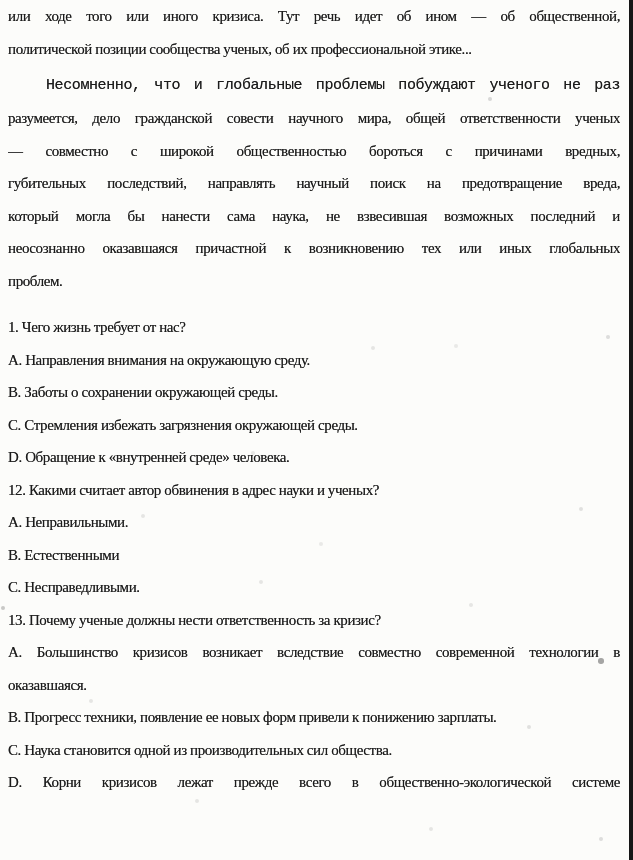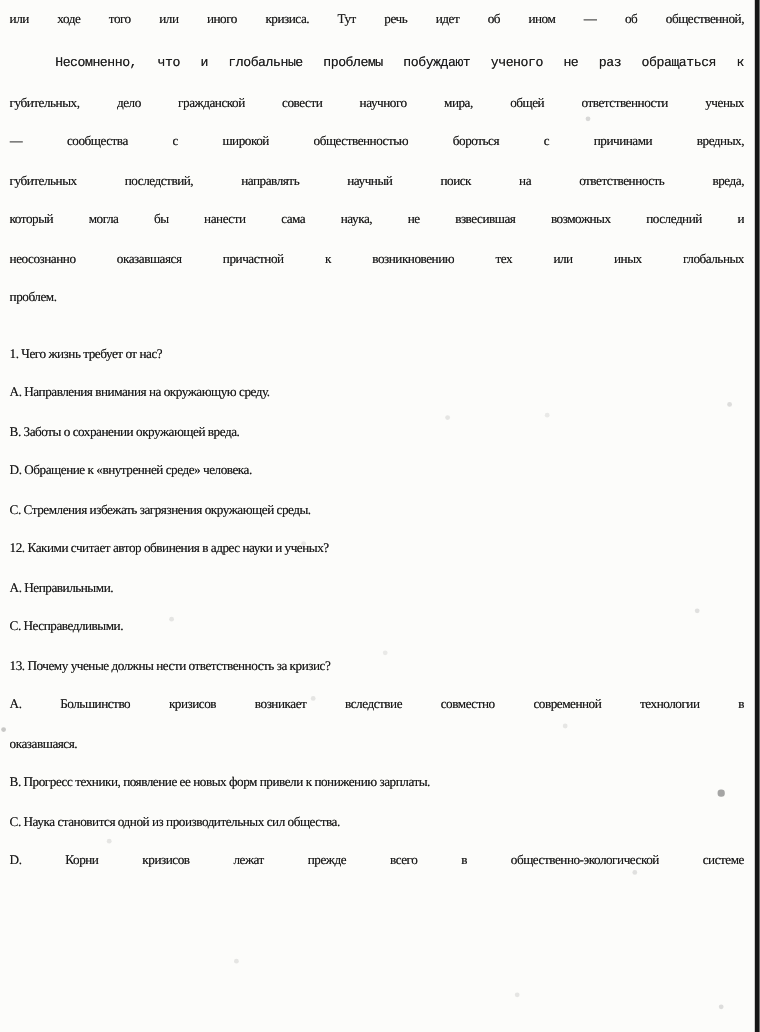--- a/index.html
+++ b/index.html
@@ -24,21 +24,21 @@
     background: #161616;
   }
   .content {
     position: absolute;
     left: 8px; top: 0;
     width: 612px;
   }
   .line {
     height: 32.5px;
     line-height: 32.5px;
-    font-size: 11px;
+    font-size: 15px;
     letter-spacing: -0.4px;
     overflow: hidden;
     text-align: left;
     text-shadow: 0 0 0.5px rgba(20,20,20,0.65);
   }
   .just {
     text-align: justify;
     text-align-last: justify;
     text-justify: inter-word;
   }
@@ -77,43 +77,45 @@
 </style>
 </head>
 <body>
 
 <div class="page">
 
   <div class="content">
 
     <div>
       <div class="line just">или ходе того или иного кризиса. Тут речь идет об ином — об общественной,</div>
+      <div class="line">политической позиции сообщества ученых, об их профессиональной этике...</div>
 
       <div class="line just indent p2">Несомненно, что и глобальные проблемы побуждают ученого не раз обращаться к</div>
-      <div class="line just">губительных, дело гражданской совести научного мира, общей ответственности ученых</div>
-      <div class="line just">— сообщества с широкой общественностью бороться с причинами вредных,</div>
-      <div class="line just">губительных последствий, направлять научный поиск на ответственность вреда,</div>
+      <div class="line just">разумеется, дело гражданской совести научного мира, общей ответственности ученых</div>
+      <div class="line just">— совместно с широкой общественностью бороться с причинами вредных,</div>
+      <div class="line just">губительных последствий, направлять научный поиск на предотвращение вреда,</div>
       <div class="line just">который могла бы нанести сама наука, не взвесившая возможных последний и</div>
       <div class="line just">неосознанно оказавшаяся причастной к возникновению тех или иных глобальных</div>
       <div class="line">проблем.</div>
     </div>
 
     <div class="questions">
 
       <div>
         <div class="line">1. Чего жизнь требует от нас?</div>
         <div class="line">A. Направления внимания на окружающую среду.</div>
-        <div class="line">B. Заботы о сохранении окружающей вреда.</div>
+        <div class="line">B. Заботы о сохранении окружающей среды.</div>
+        <div class="line">C. Стремления избежать загрязнения окружающей среды.</div>
         <div class="line">D. Обращение к «внутренней среде» человека.</div>
-        <div class="line">C. Стремления избежать загрязнения окружающей среды.</div>
       </div>
 
       <div>
         <div class="line">12. Какими считает автор обвинения в адрес науки и ученых?</div>
         <div class="line">A. Неправильными.</div>
+        <div class="line">B. Естественными</div>
         <div class="line">C. Несправедливыми.</div>
       </div>
 
       <div>
         <div class="line">13. Почему ученые должны нести ответственность за кризис?</div>
         <div class="line just">A. Большинство кризисов возникает вследствие совместно современной технологии в</div>
         <div class="line">оказавшаяся.</div>
         <div class="line">B. Прогресс техники, появление ее новых форм привели к понижению зарплаты.</div>
         <div class="line">C. Наука становится одной из производительных сил общества.</div>
         <div class="line just">D. Корни кризисов лежат прежде всего в общественно-экологической системе</div>

